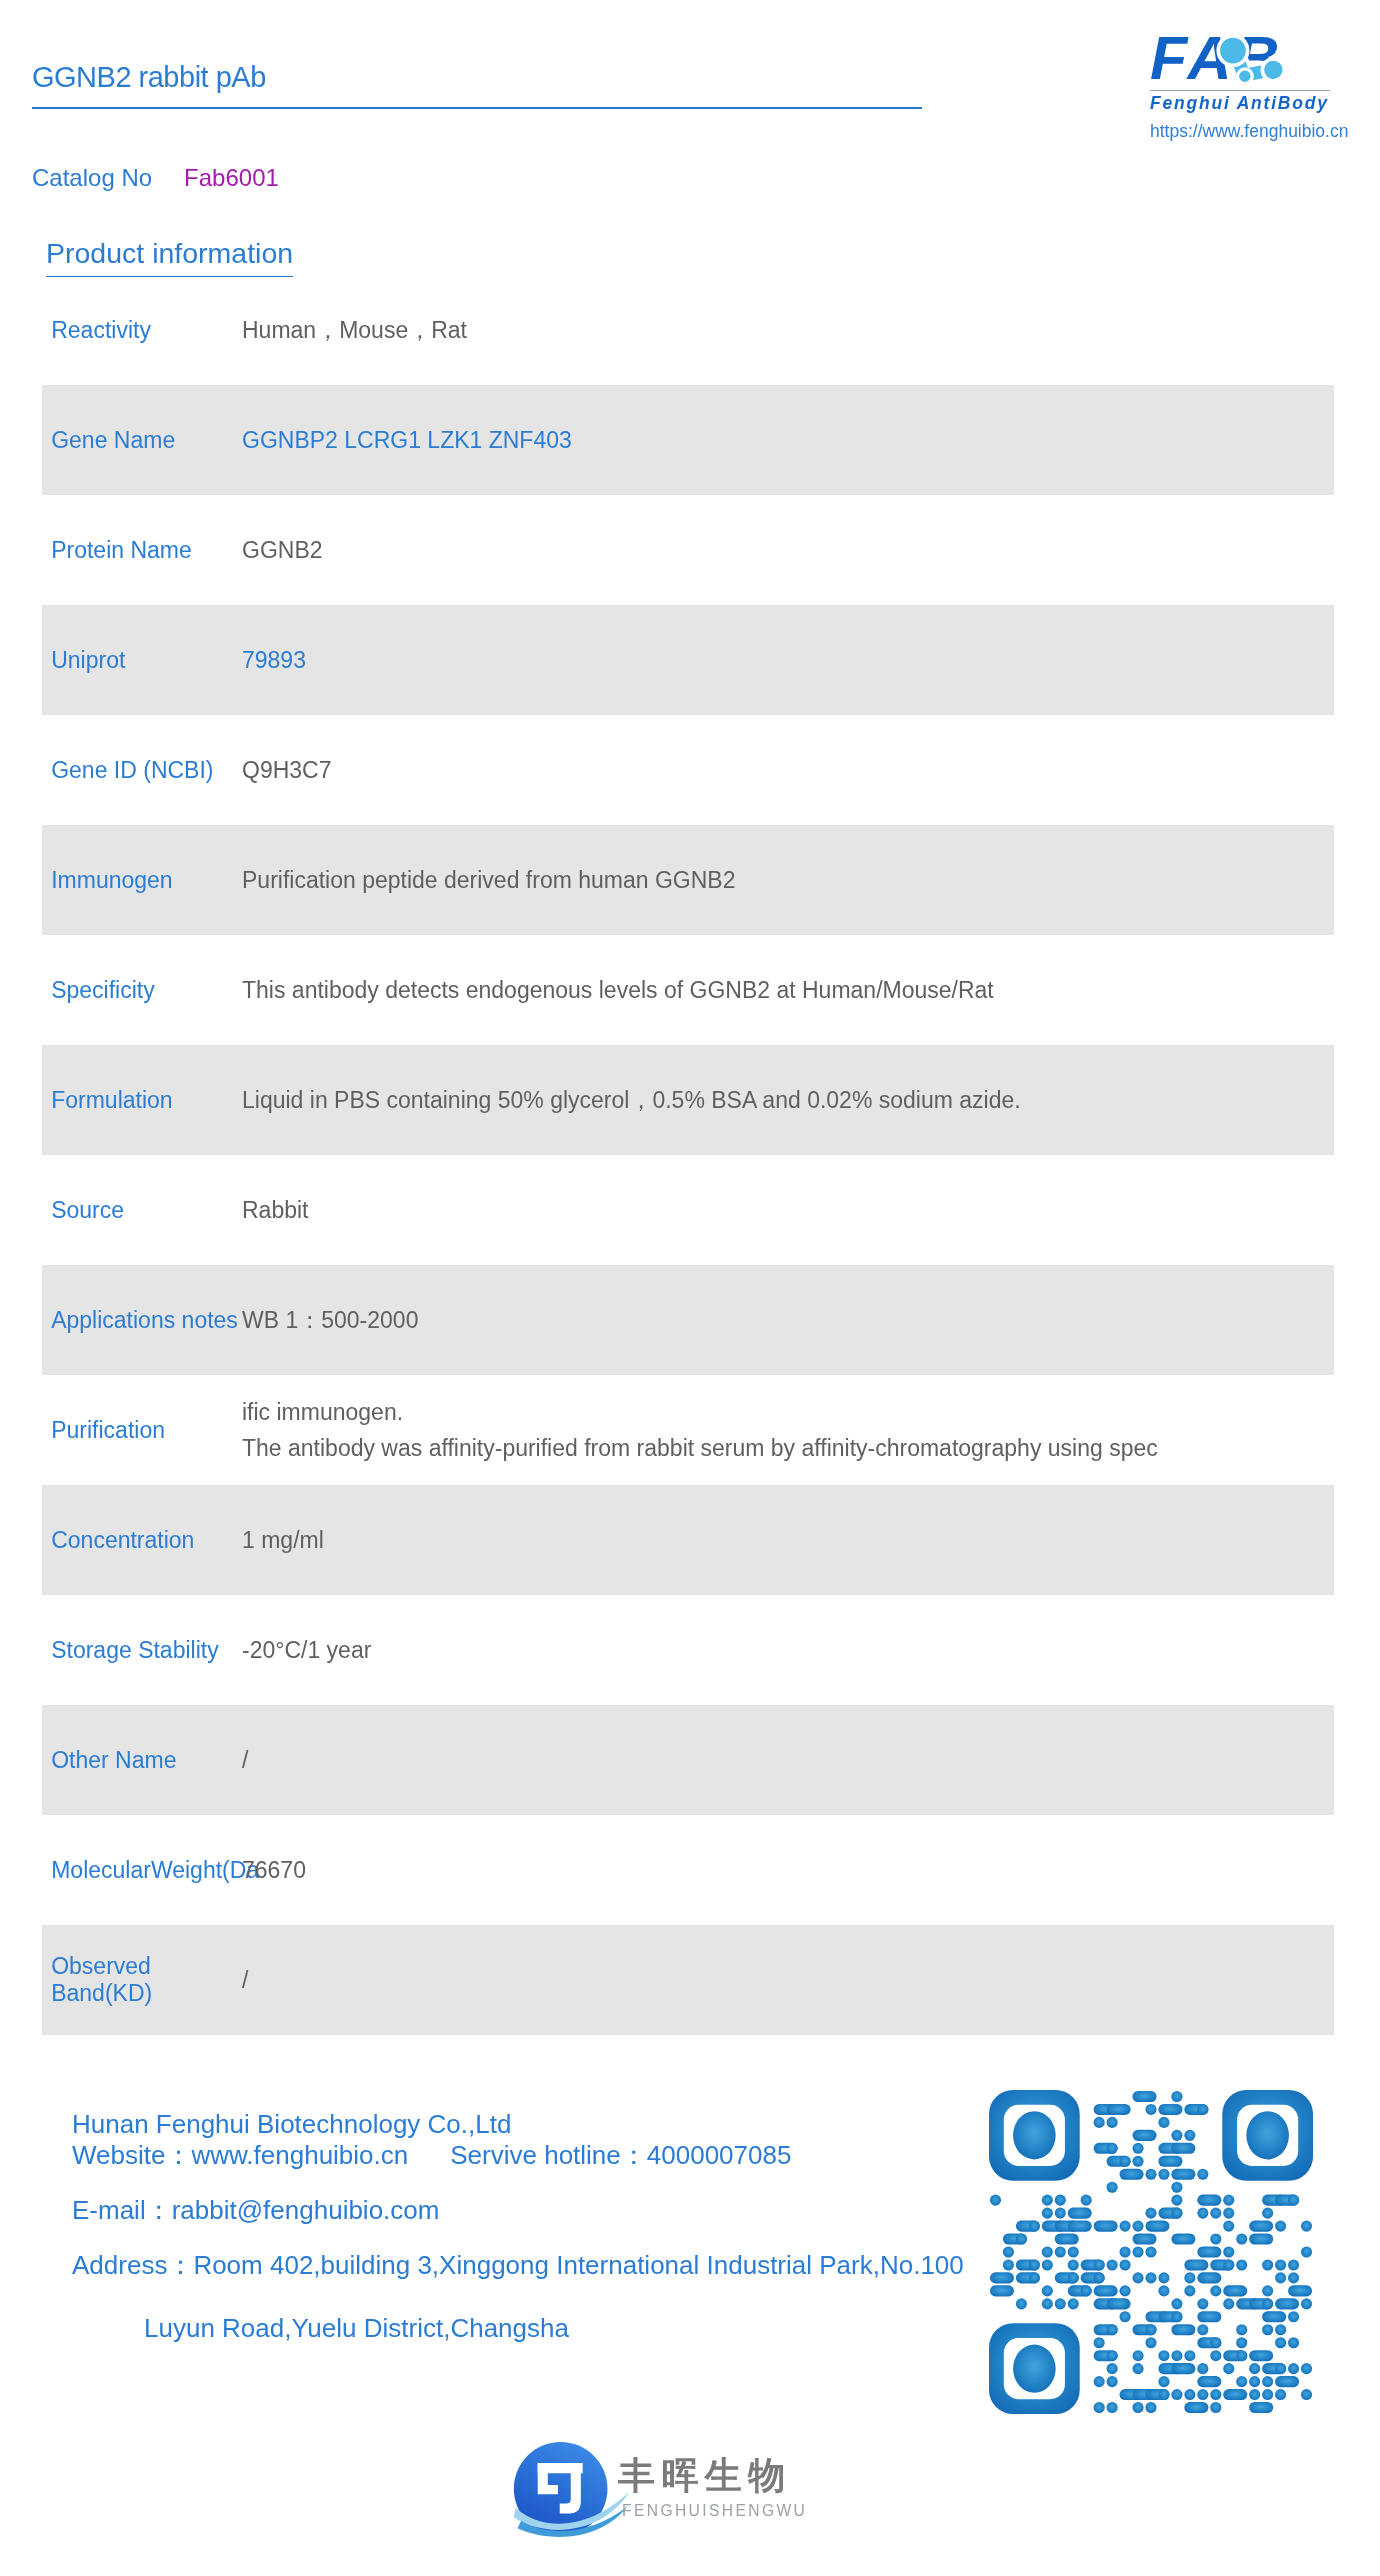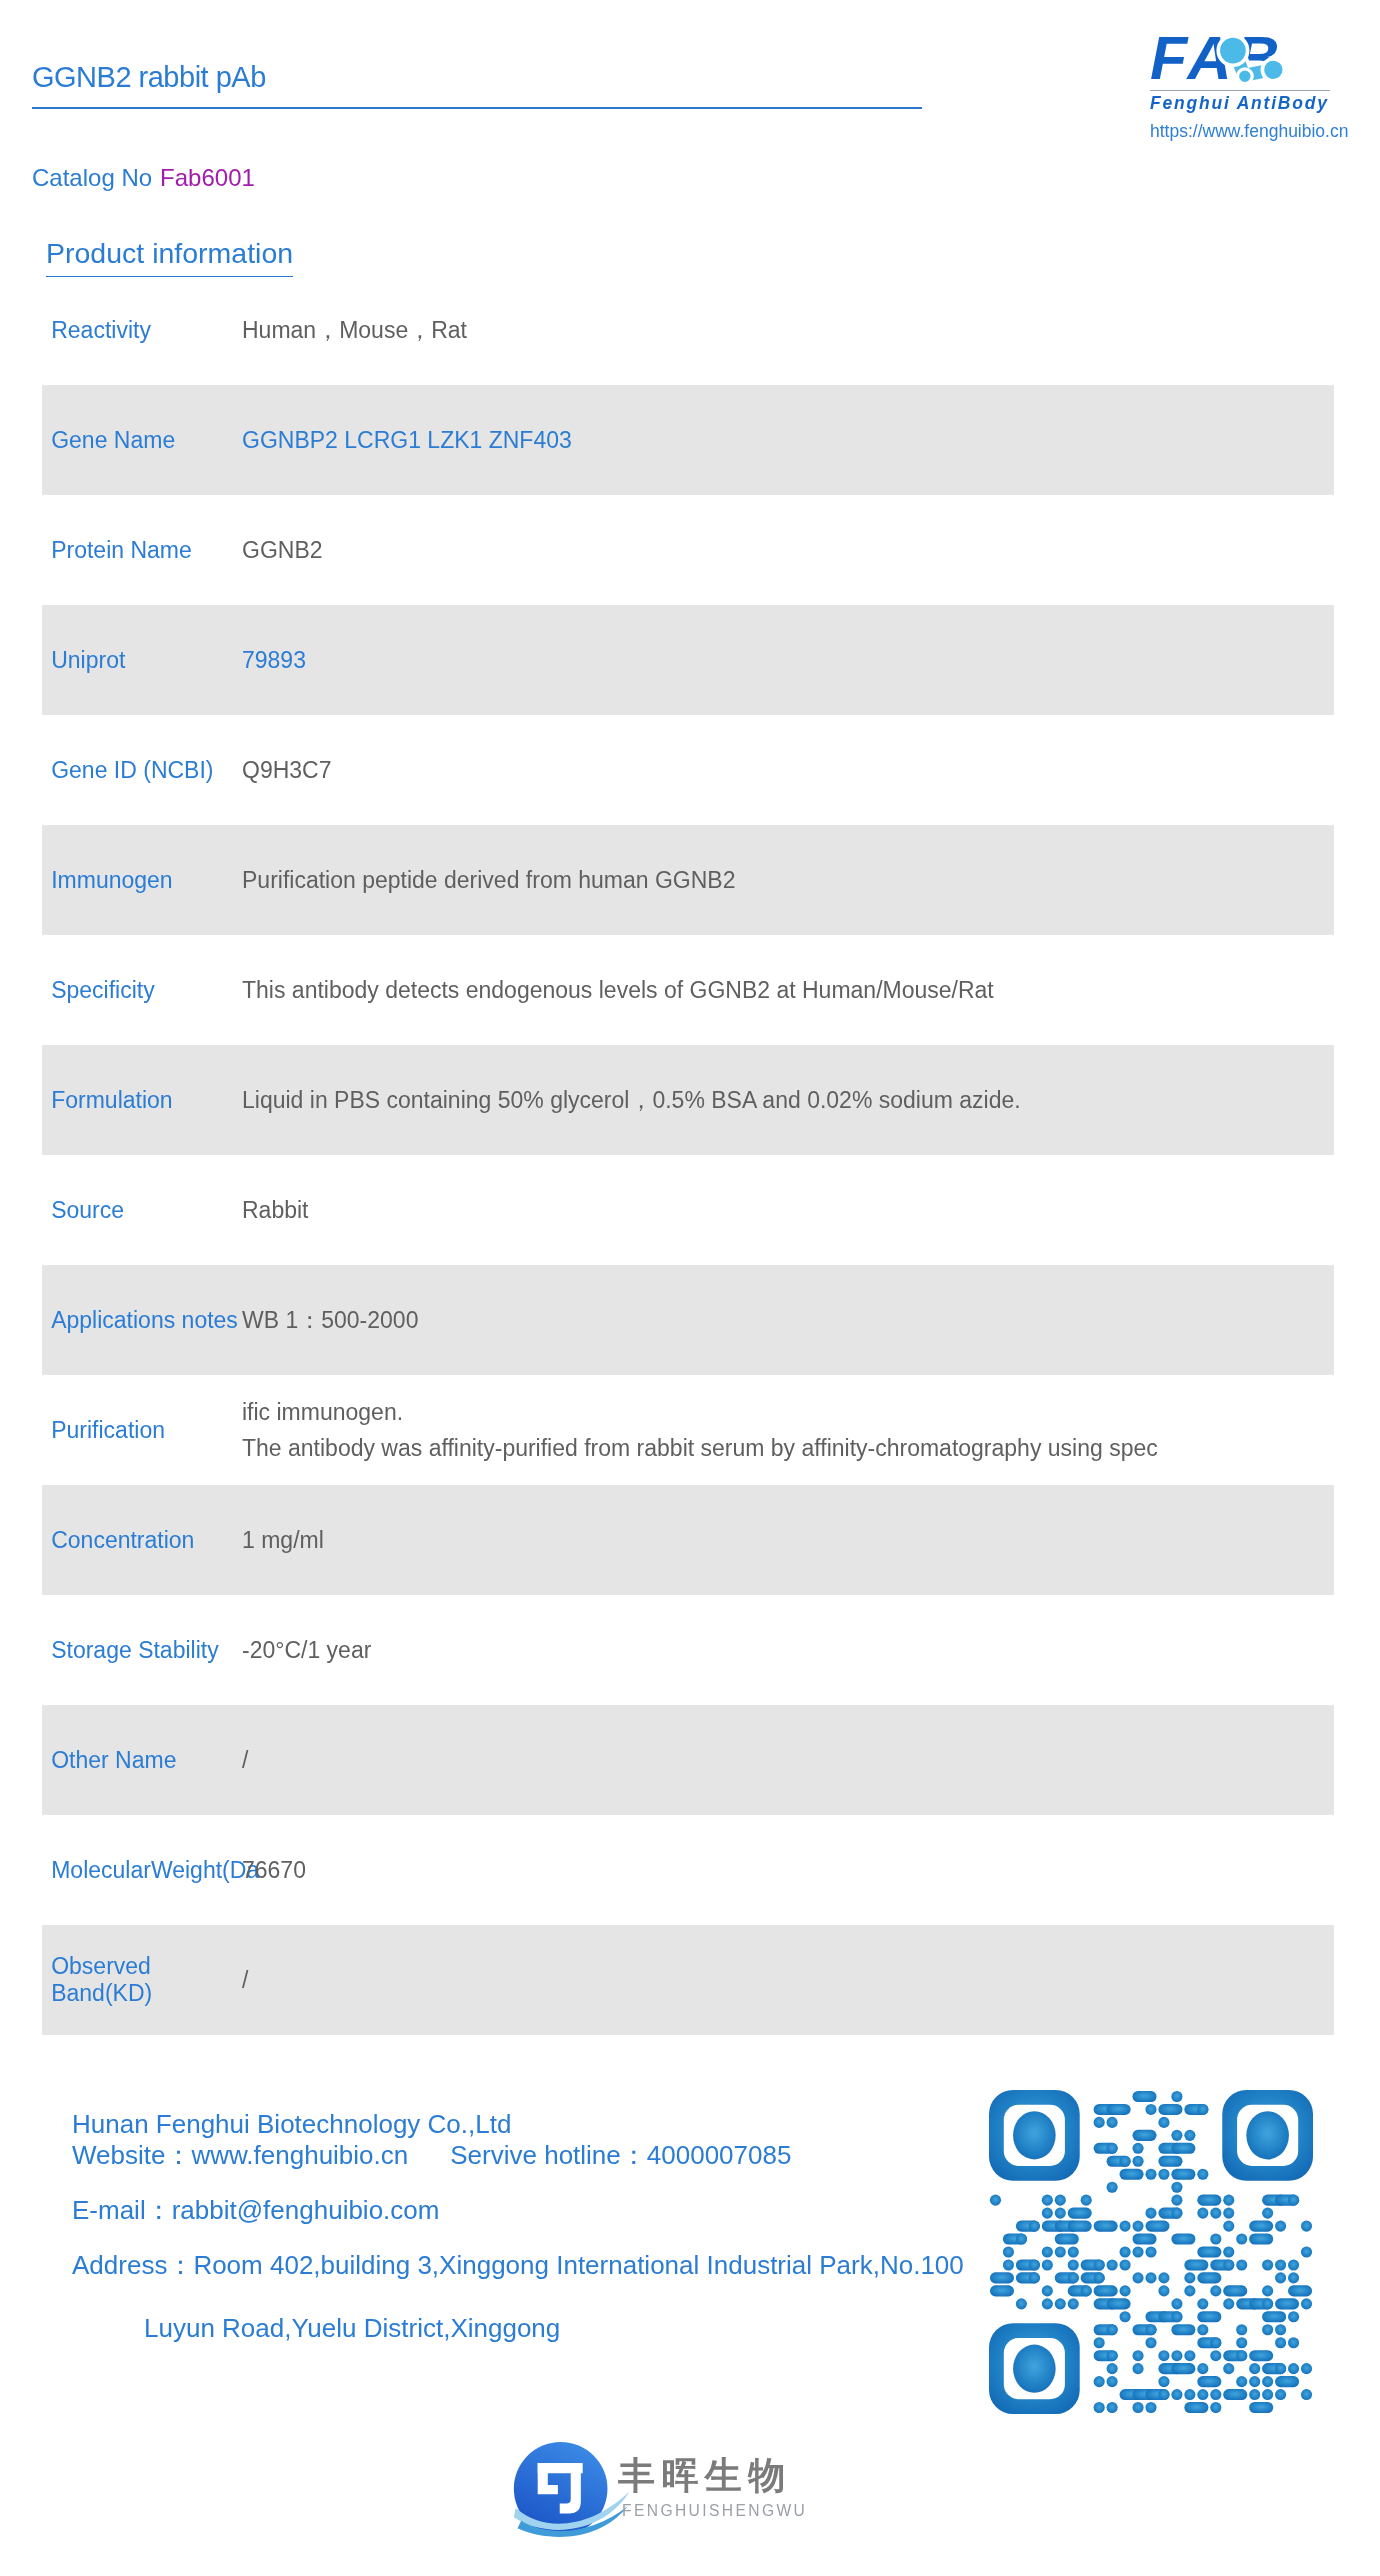--- a/index.html
+++ b/index.html
@@ -9,21 +9,21 @@
     font-family:"Liberation Sans", sans-serif; overflow:hidden;
   }
   
   .title {
     position:absolute; left:32px; top:61px; font-size:29px; color:#2a7cd4;
     letter-spacing:-0.5px;
   }
   .title-underline {
     position:absolute; left:32px; top:107px; width:890px; height:1.8px; background:#2878d0;
   }
-  .catalog { position:absolute; left:32px; top:164px; display:flex; gap:8px; font-size:24px; }
+  .catalog { position:absolute; left:32px; top:164px; display:flex; gap:32px; font-size:24px; }
   .catalog .lab { color:#2a7cd4; }
   .catalog .val { color:#a21caf; }
 
   
   .brand { position:absolute; left:1150px; top:31px; width:193px; }
   .fab-word {
     font-size:61px; line-height:55px; font-weight:800; font-style:italic;
     color:#1261c6; letter-spacing:3.7px;
   }
   .molecule { position:absolute; left:37px; top:1.8px; width:147px; height:59px; }
@@ -170,21 +170,21 @@
   </div>
 
   <div class="footer">
     <div class="fline f1">Hunan Fenghui Biotechnology Co.,Ltd</div>
     <div class="fline f2">
       <span>Website：www.fenghuibio.cn</span>
       <span>Servive hotline：4000007085</span>
     </div>
     <div class="fline f3">E-mail：rabbit@fenghuibio.com</div>
     <div class="fline f4">Address：Room 402,building 3,Xinggong International Industrial Park,No.100</div>
-    <div class="fline f5">Luyun Road,Yuelu District,Xinggong</div>
+    <div class="fline f5">Luyun Road,Yuelu District,Changsha</div>
 
     <svg class="qr" viewBox="0 0 350 350">
       <defs>
         <radialGradient id="qrg" cx="50%" cy="45%" r="75%">
           <stop offset="0%" stop-color="#41a4dd"></stop>
           <stop offset="55%" stop-color="#1f7fc4"></stop>
           <stop offset="100%" stop-color="#0d5fae"></stop>
         </radialGradient>
       </defs>
       <g id="qr-dots">

